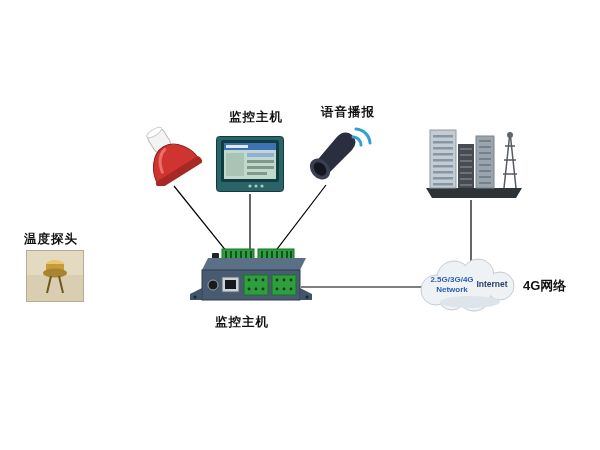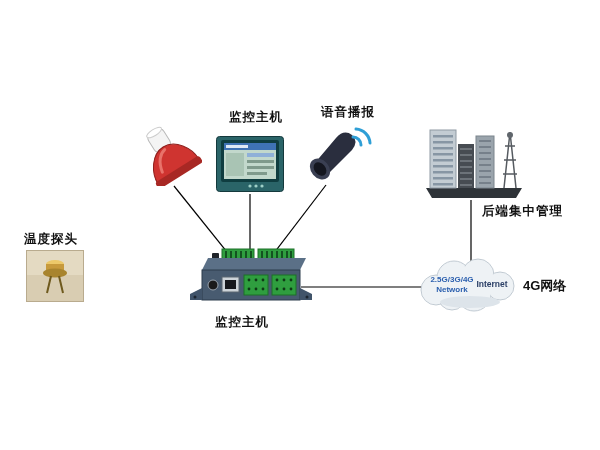--- a/index.html
+++ b/index.html
@@ -200,18 +200,17 @@
       </g>
       <ellipse cx="58" cy="50" rx="30" ry="6" fill="#dde4ea"></ellipse>
       <text x="40" y="30" text-anchor="middle" font-size="8" font-weight="bold" fill="#2b5fae" font-family="Liberation Sans, sans-serif">2.5G/3G/4G</text>
       <text x="40" y="40" text-anchor="middle" font-size="8" font-weight="bold" fill="#2b5fae" font-family="Liberation Sans, sans-serif">Network</text>
       <text x="80" y="35" text-anchor="middle" font-size="8.5" font-weight="bold" fill="#2b3f66" font-family="Liberation Sans, sans-serif">Internet</text>
     </svg>
   </div>
 
   <div class="label" style="left:229px;top:109px;">监控主机</div>
   <div class="label" style="left:321px;top:104px;">语音播报</div>
-  <div class="label" style="left:482px;top:203px;">后端集中管理</div>
   <div class="label" style="left:24px;top:231px;">温度探头</div>
   <div class="label" style="left:215px;top:314px;">监控主机</div>
   <div class="label bold" style="left:523px;top:277px;text-align:right;">4G网络</div>
 
 </div>
 
 </body></html>

